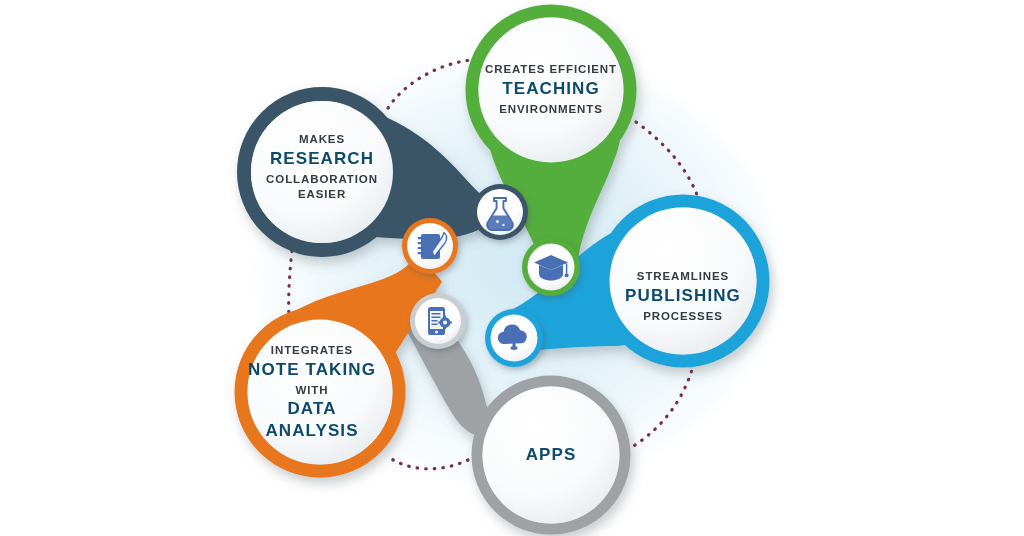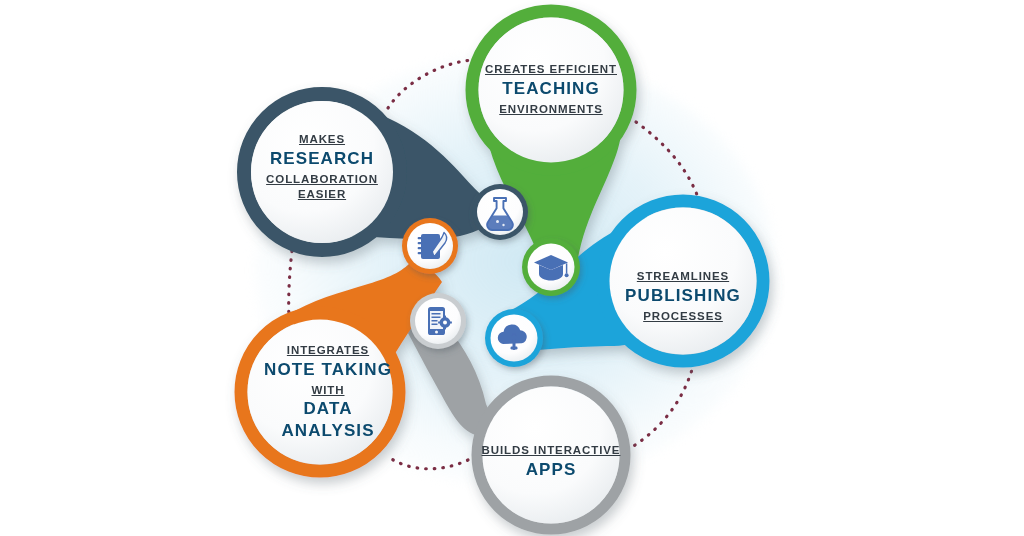--- a/index.html
+++ b/index.html
@@ -51,21 +51,20 @@
     line-height: 1.32;
     pointer-events: none;
     user-select: none;
   }
   .bubble-text .sm {
     display: block;
     font-size: 11.5px;
     font-weight: 600;
     color: #333c44;
     letter-spacing: 0.9px;
-    text-decoration: underline;
   }
   .bubble-text .big {
     display: block;
     font-size: 17px;
     font-weight: 700;
     color: #0c4a6e;
     letter-spacing: 1.1px;
     margin: 1px 0;
   }
   .bubble-text .big.tight { margin: 0; }
@@ -257,25 +256,24 @@
     <span class="sm">ENVIRONMENTS</span>
   </div>
 
   <div class="bubble-text" style="left:605px; top:269px; width:156px;">
     <span class="sm">STREAMLINES</span>
     <span class="big">PUBLISHING</span>
     <span class="sm">PROCESSES</span>
   </div>
 
   <div class="bubble-text" style="left:470px; top:443px; width:162px;">
-    <span class="sm">BUILDS INTERACTIVE</span>
     <span class="big">APPS</span>
   </div>
 
-  <div class="bubble-text" style="left:248px; top:343px; width:160px;">
+  <div class="bubble-text" style="left:232px; top:343px; width:160px;">
     <span class="sm">INTEGRATES</span>
     <span class="big">NOTE TAKING</span>
     <span class="sm">WITH</span>
     <span class="big tight">DATA</span>
     <span class="big tight">ANALYSIS</span>
   </div>
 
 </div>
 
 </body></html>

